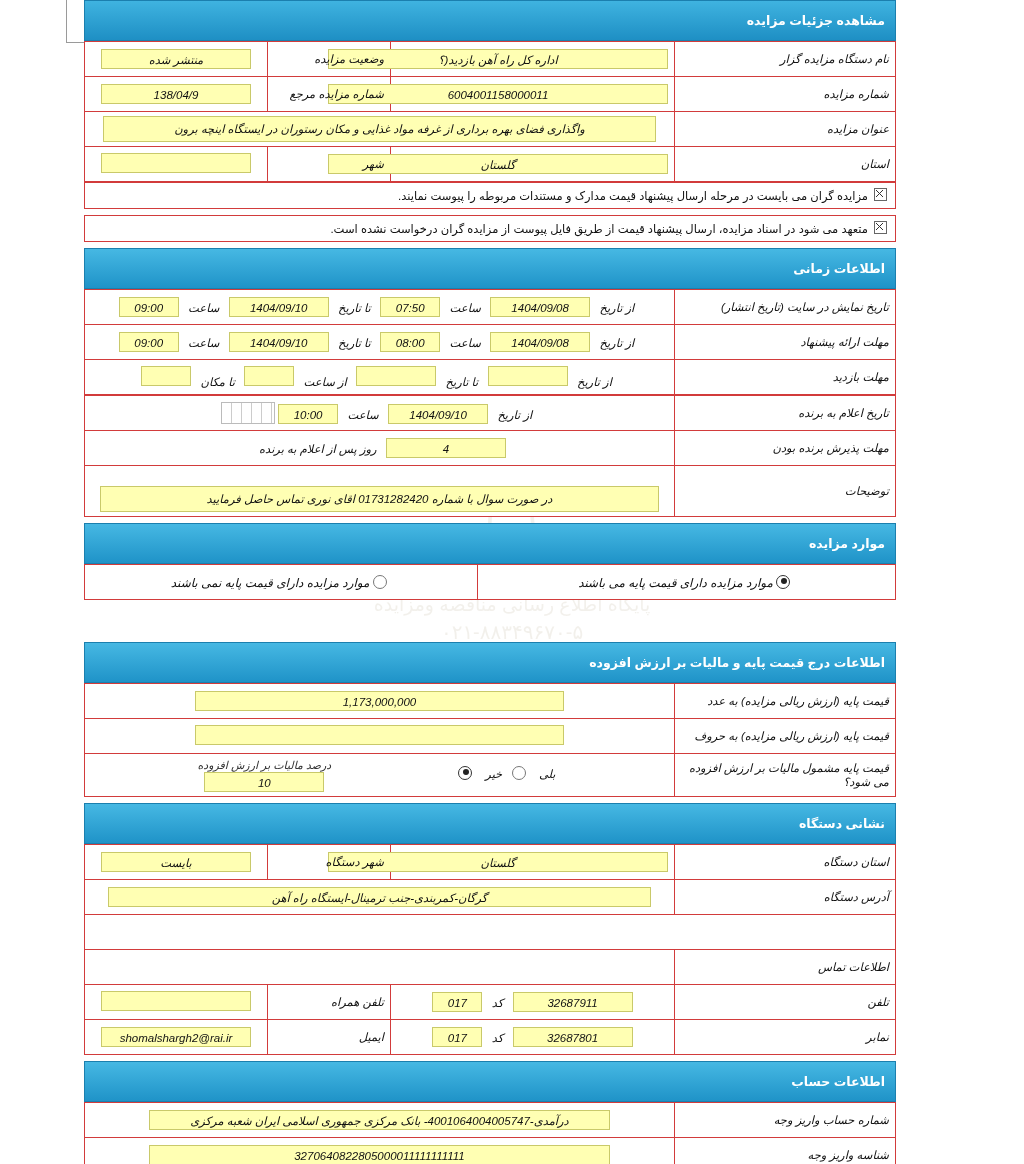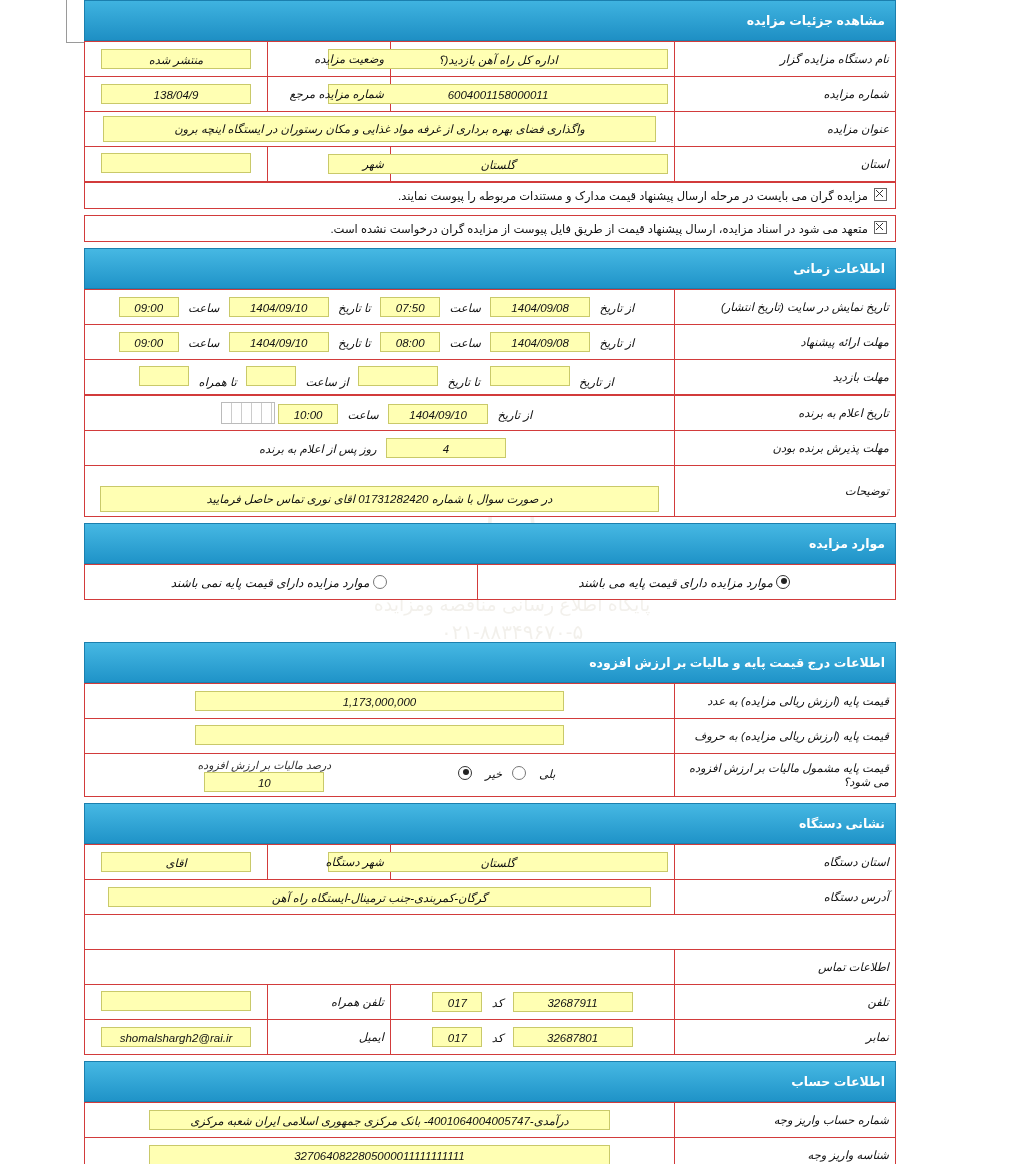--- a/index.html
+++ b/index.html
@@ -161,21 +161,21 @@
       </tr>
       <tr>
         <td class="lbl">مهلت بازدید</td>
         <td class="val">
           <span class="lbl-inline">از تاریخ</span>
           <span class="inp w80"></span>
           <span class="lbl-inline">تا تاریخ</span>
           <span class="inp w80"></span>
           <span class="lbl-inline">از ساعت</span>
           <span class="inp w50"></span>
-          <span class="lbl-inline">تا همراه</span>
+          <span class="lbl-inline">تا مکان</span>
           <span class="inp w50"></span>
         </td>
       </tr>
     </tbody>
       </table>
 
     <table class="grid" style="width:100%;">
       <tbody>
           <tr>
         <td class="lbl" style="width:208px">تاریخ اعلام به برنده</td>
@@ -260,21 +260,21 @@
     <div class="bar blue2">نشانی دستگاه</div>
     <table class="grid">
       <tbody>
           <tr>
         <td class="lbl">استان دستگاه</td>
         <td class="val">
           <span class="inp grow">گلستان</span>
         </td>
         <td class="lbl" style="width:110px">شهر دستگاه</td>
         <td class="val" style="width:170px">
-          <span class="inp w150">اقای</span>
+          <span class="inp w150">بایست</span>
         </td>
       </tr>
       <tr>
         <td class="lbl">آدرس دستگاه</td>
         <td class="val" colspan="3">
           <span class="inp" style="width:94%">گرگان-کمربندی-جنب ترمینال-ایستگاه راه آهن</span>
         </td>
       </tr>
       <tr class="blankrow">
         <td colspan="4"></td>

